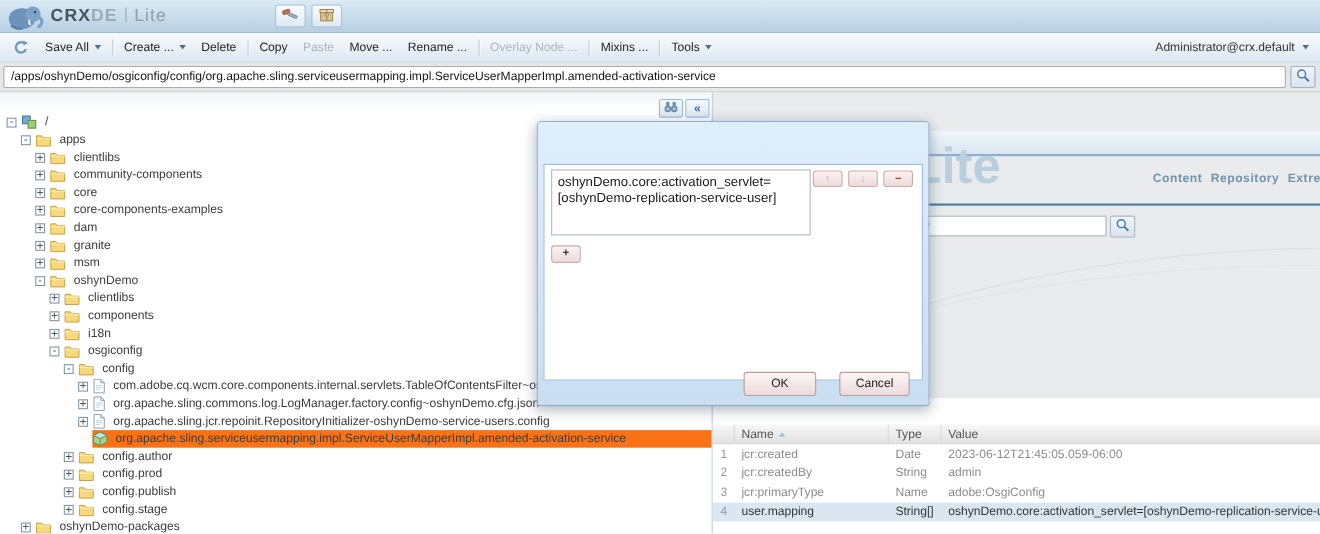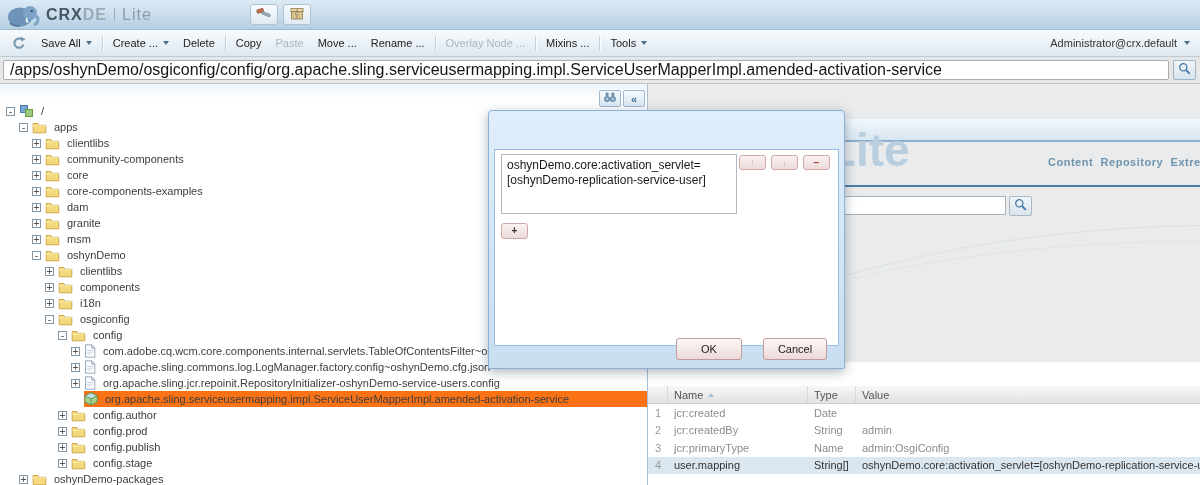--- a/index.html
+++ b/index.html
@@ -32,21 +32,21 @@
   .tb-sep { width:1px; height:15px; background:#c2ced8; box-shadow:1px 0 0 rgba(255,255,255,.8); margin:0 3px; }
   .caret { width:0; height:0; border-left:3px solid transparent; border-right:3px solid transparent;
     border-top:4px solid #4f6f88; display:inline-block; }
   .user { position:absolute; right:10px; top:0; height:26px; display:flex; align-items:center;
     gap:7px; font-size:11px; color:#333; cursor:pointer; }
 
   
   .addressbar { position:absolute; left:0; top:57px; width:1200px; height:27px;
     background:#e7e7e7; border-bottom:1px solid #c6c6c6; }
   #path-input { position:absolute; left:3px; top:3px; width:1166px; height:20px;
-    border:1px solid #a9acb0; border-radius:2px; font-size:16px; padding:0 6px; color:#151515;
+    border:1px solid #a9acb0; border-radius:2px; font-size:11px; padding:0 6px; color:#151515;
     background:#fff; font-family:inherit; }
   .addr-search { position:absolute; right:4px; top:3px; width:23px; height:20px;
     border:1px solid #9db5c8; border-radius:2px; background:linear-gradient(#f0f5f9,#d9e4ed);
     display:flex; align-items:center; justify-content:center; cursor:pointer; padding:0; }
 
   
   .tree-panel { position:absolute; left:0; top:84px; width:648px; height:401px;
     background:#fff; border-right:1px solid #a9c0d4; overflow:hidden; }
   .tree-panel::before { content:""; position:absolute; left:0; top:0; width:100%; height:16px;
     background:linear-gradient(#eef5fa,#ffffff); }
@@ -612,32 +612,33 @@
           </span>
           <span class="gh-cell col-value">
             <span>Value</span>
           </span>
         </div>
       <div id="grid-rows">
           <div class="grow">
             <span class="gcell col-num">1</span>
             <span class="gcell col-name">jcr:created</span>
             <span class="gcell col-type">Date</span>
+            <span class="gcell col-value">2023-06-12T21:45:05.059-06:00</span>
           </div>
           <div class="grow">
             <span class="gcell col-num">2</span>
             <span class="gcell col-name">jcr:createdBy</span>
             <span class="gcell col-type">String</span>
             <span class="gcell col-value">admin</span>
           </div>
           <div class="grow">
             <span class="gcell col-num">3</span>
             <span class="gcell col-name">jcr:primaryType</span>
             <span class="gcell col-type">Name</span>
-            <span class="gcell col-value">admin:OsgiConfig</span>
+            <span class="gcell col-value">adobe:OsgiConfig</span>
           </div>
           <div class="grow selected">
             <span class="gcell col-num">4</span>
             <span class="gcell col-name">user.mapping</span>
             <span class="gcell col-type">String[]</span>
             <span class="gcell col-value">oshynDemo.core:activation_servlet=[oshynDemo-replication-service-user]</span>
           </div>
         </div>
     </div>
   </div>

